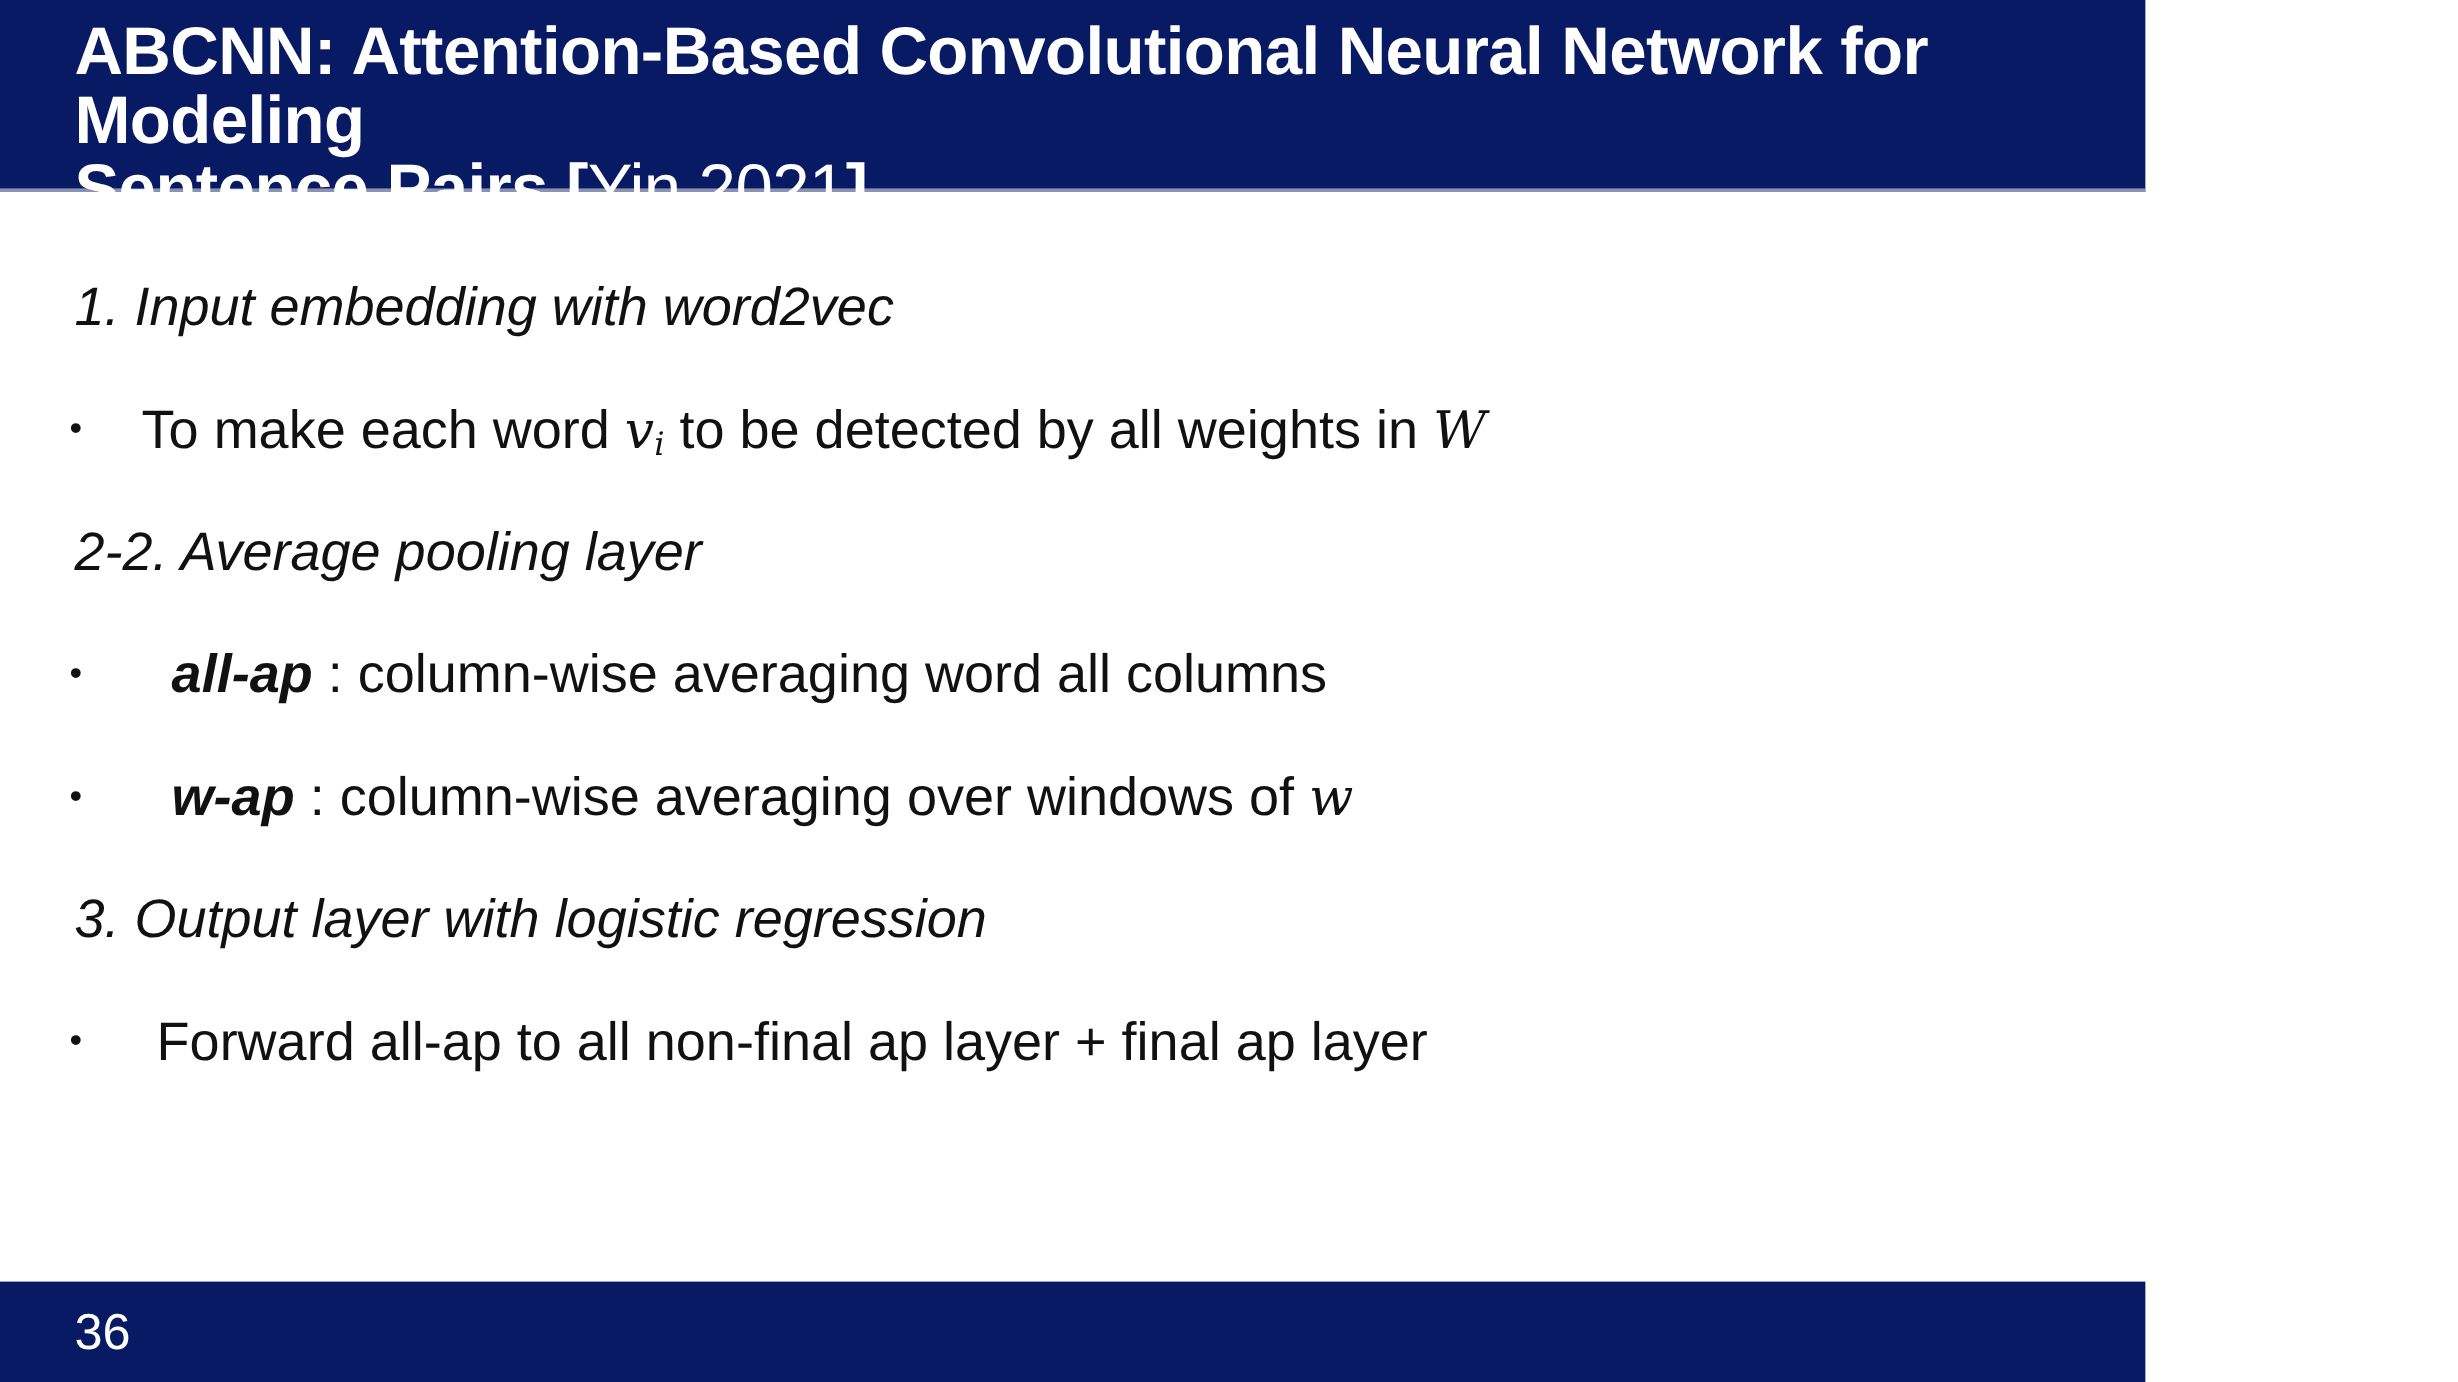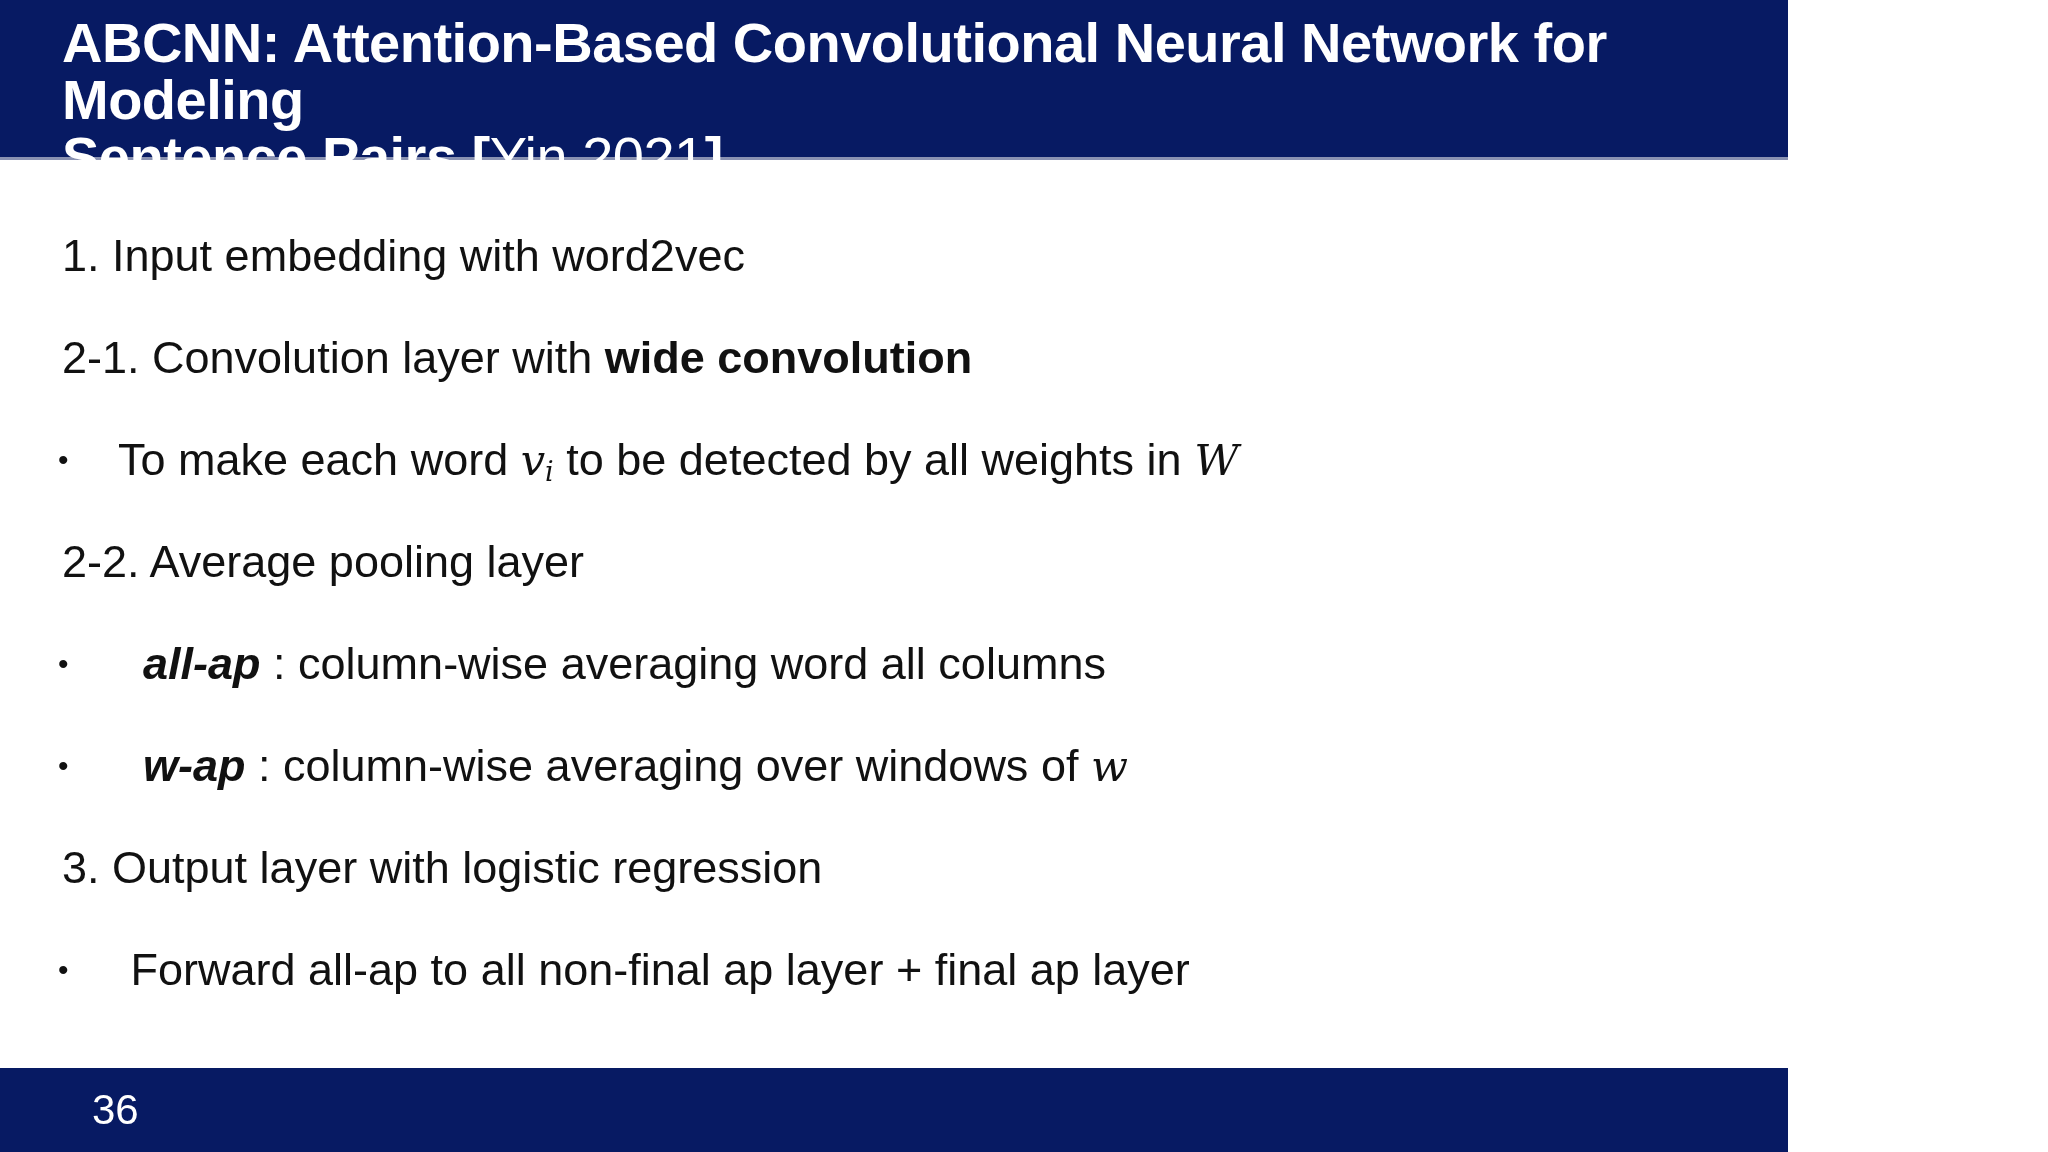--- a/index.html
+++ b/index.html
@@ -48,20 +48,21 @@
   }
   .line {
     height: 102px;
     display: flex;
     align-items: flex-start;
     line-height: 48px;
     white-space: pre-wrap;
   }
   .line.heading .txt {
     padding-left: 62px;
+    font-style: italic;
   }
   .line.bullet .dot {
     width: 62px;
     padding-left: 58px;
     box-sizing: content-box;
     font-size: 30px;
     line-height: 48px;
     flex: 0 0 auto;
   }
   .line.bullet .dot { width: 60px; padding-left: 58px; }
@@ -85,35 +86,34 @@
     position: absolute;
     left: 0; right: 0; bottom: 0;
     height: 84px;
     background: var(--navy, #0a1a63);
     display: flex;
     align-items: center;
   }
   .footer .page-num {
     color: var(--title-text, #ffffff);
     font-size: 42px;
-    padding-left: 92px;
+    padding-left: 62px;
   }
 </style>
 </head>
 <body>
 
 <div class="slide">
 
   <div class="header">
     <h1><span>ABCNN: Attention-Based Convolutional Neural Network for Modeling</span><br><span>Sentence Pairs [</span><span class="reg">Yin 2021</span><span>]</span></h1>
   </div>
 
   <div class="content">
       <div class="line heading"><span class="txt"><span class="seg-plain">1. Input embedding with word2vec</span></span></div>
-      <div class="line heading"><span class="txt"><span class="seg-plain">2-1. Convolution layer with </span><span class="seg-bold">wide convolution</span></span></div>
       <div class="line bullet"><span class="dot">•</span><span class="txt"><span class="seg-plain">To make each word </span><span class="seg-math">v</span><span class="seg-math-sub">i</span><span class="seg-plain"> to be detected by all weights in </span><span class="seg-math">W</span></span></div>
       <div class="line heading"><span class="txt"><span class="seg-plain">2-2. Average pooling layer</span></span></div>
       <div class="line bullet"><span class="dot">•</span><span class="txt"><span class="seg-plain">  </span><span class="seg-bold-italic">all-ap</span><span class="seg-plain"> : column-wise averaging word all columns</span></span></div>
       <div class="line bullet"><span class="dot">•</span><span class="txt"><span class="seg-plain">  </span><span class="seg-bold-italic">w-ap</span><span class="seg-plain"> : column-wise averaging over windows of </span><span class="seg-math">w</span></span></div>
       <div class="line heading"><span class="txt"><span class="seg-plain">3. Output layer with logistic regression</span></span></div>
       <div class="line bullet"><span class="dot">•</span><span class="txt"><span class="seg-plain"> Forward all-ap to all non-final ap layer + final ap layer</span></span></div>
     </div>
 
   <div class="footer">
     <span class="page-num">36</span>

